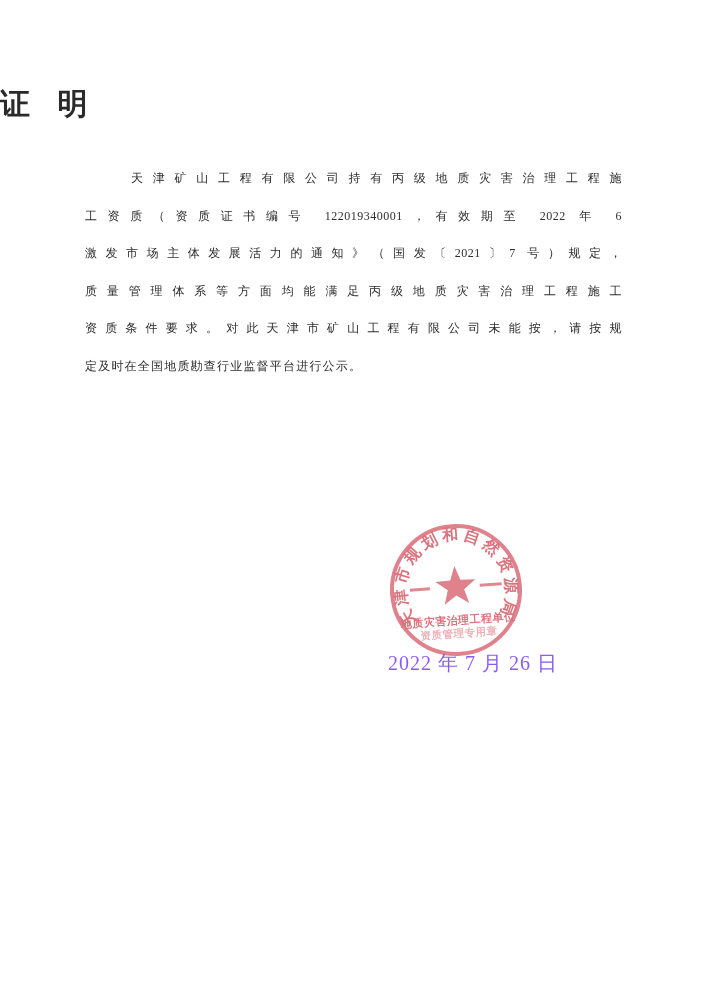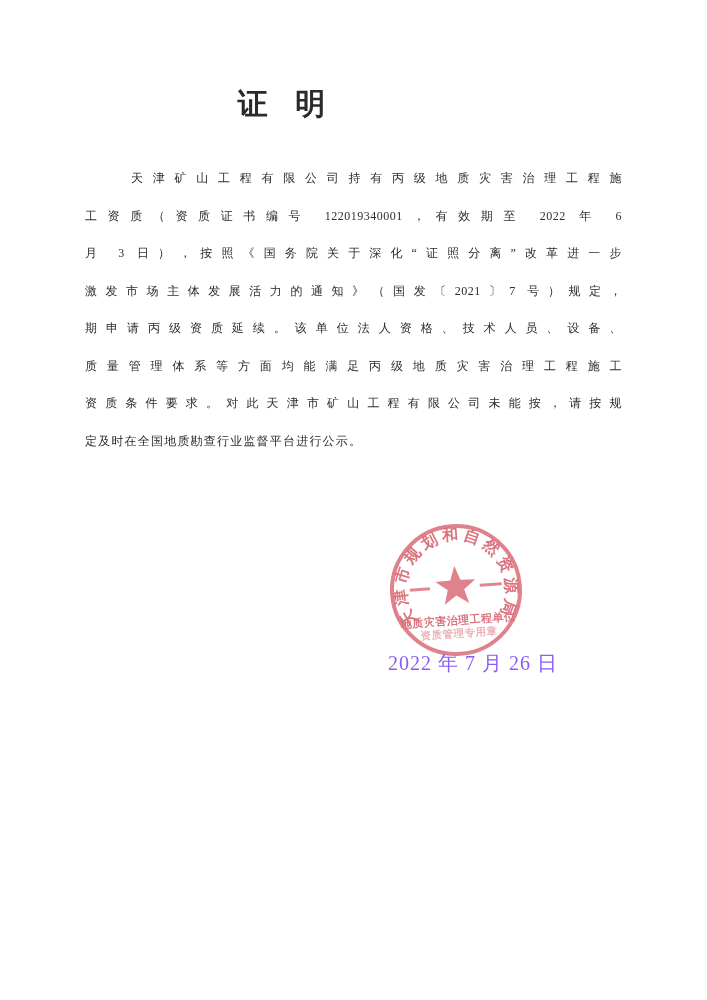--- a/index.html
+++ b/index.html
@@ -11,21 +11,20 @@
     font-family: "Liberation Serif", "DejaVu Serif", serif;
     overflow: hidden;
   }
   .page {
     position: absolute; inset: 0;
     background: #ffffff;
   }
   .doc-title {
     position: absolute;
     top: 84px; left: 0; width: 573px;
-    text-align: center;
     font-size: 30px;
     font-weight: bold;
     letter-spacing: 10px;
     color: #2a2a2a;
     line-height: 40px;
     white-space: pre;
   }
   .doc-body {
     position: absolute;
     top: 160px; left: 85px; width: 537px;
@@ -84,23 +83,21 @@
 </head>
 <body>
 
 <div class="page">
 
   <div class="doc-title">证 明</div>
 
   <div class="doc-body">
     <div class="line indent">天津矿山工程有限公司持有丙级地质灾害治理工程施</div>
     <div class="line">工资质（资质证书编号 122019340001，有效期至 2022 年 6</div>
-    <div class="line">月 3 日），按照《国务院关于深化“证照分离”改革进一步</div>
     <div class="line">激发市场主体发展活力的通知》（国发〔2021〕7 号）规定，</div>
-    <div class="line">期申请丙级资质延续。该单位法人资格、技术人员、设备、</div>
     <div class="line">质量管理体系等方面均能满足丙级地质灾害治理工程施工</div>
     <div class="line">资质条件要求。对此天津市矿山工程有限公司未能按，请按规</div>
     <div class="line last">定及时在全国地质勘查行业监督平台进行公示。</div>
   </div>
 
   <div class="seal">
     <svg width="180" height="180" viewBox="0 0 180 180">
       <circle class="ring" cx="90" cy="90" r="64"></circle>
       <path id="seal-arc" d="M 51,121 A 50,50 0 1 1 129,121" fill="none" stroke="none"></path>
       <text class="arc-text">

